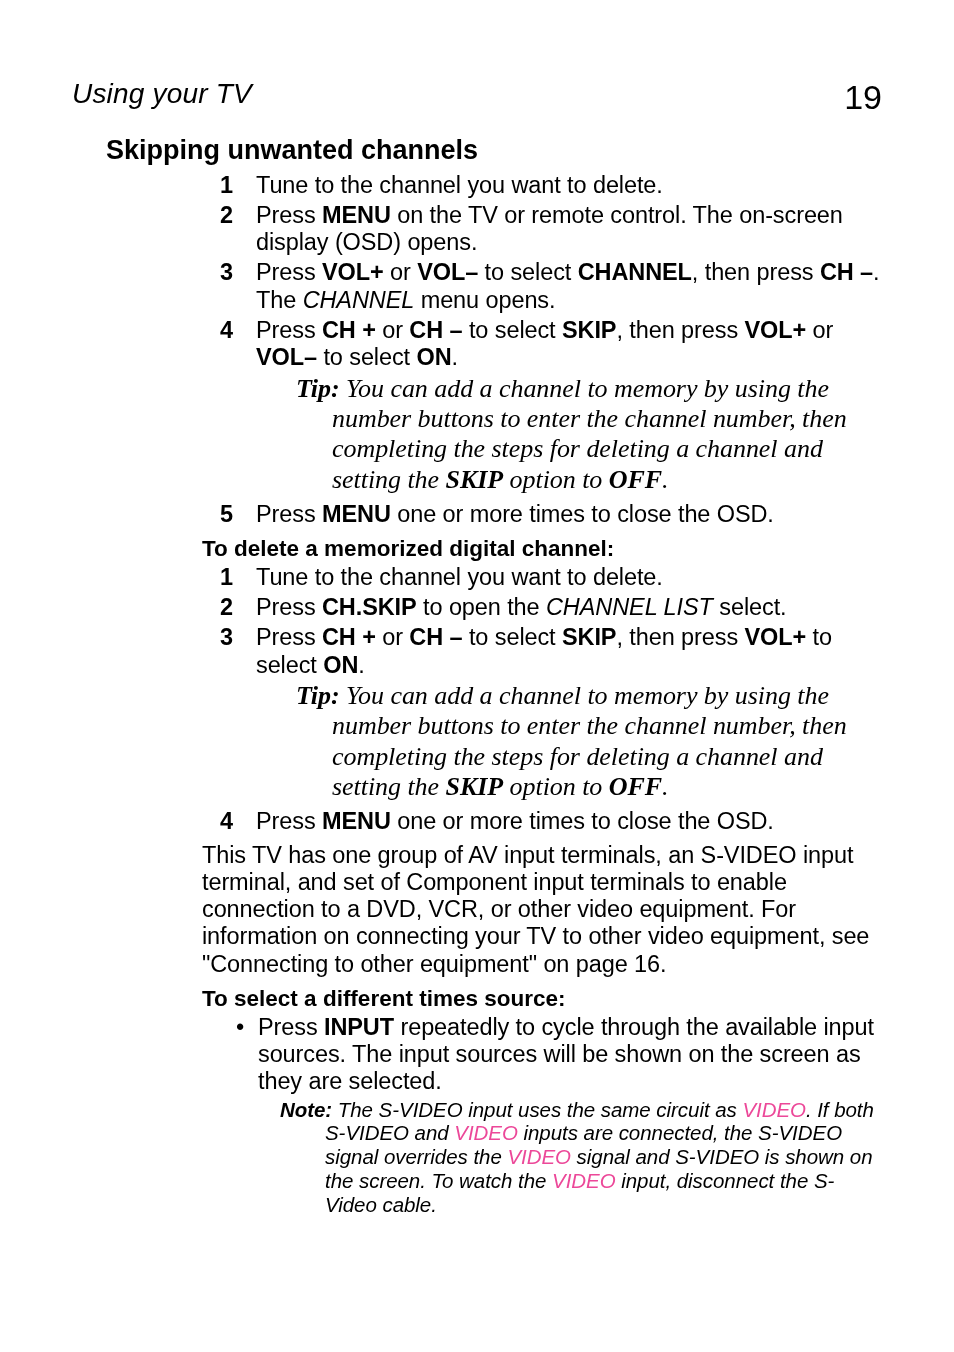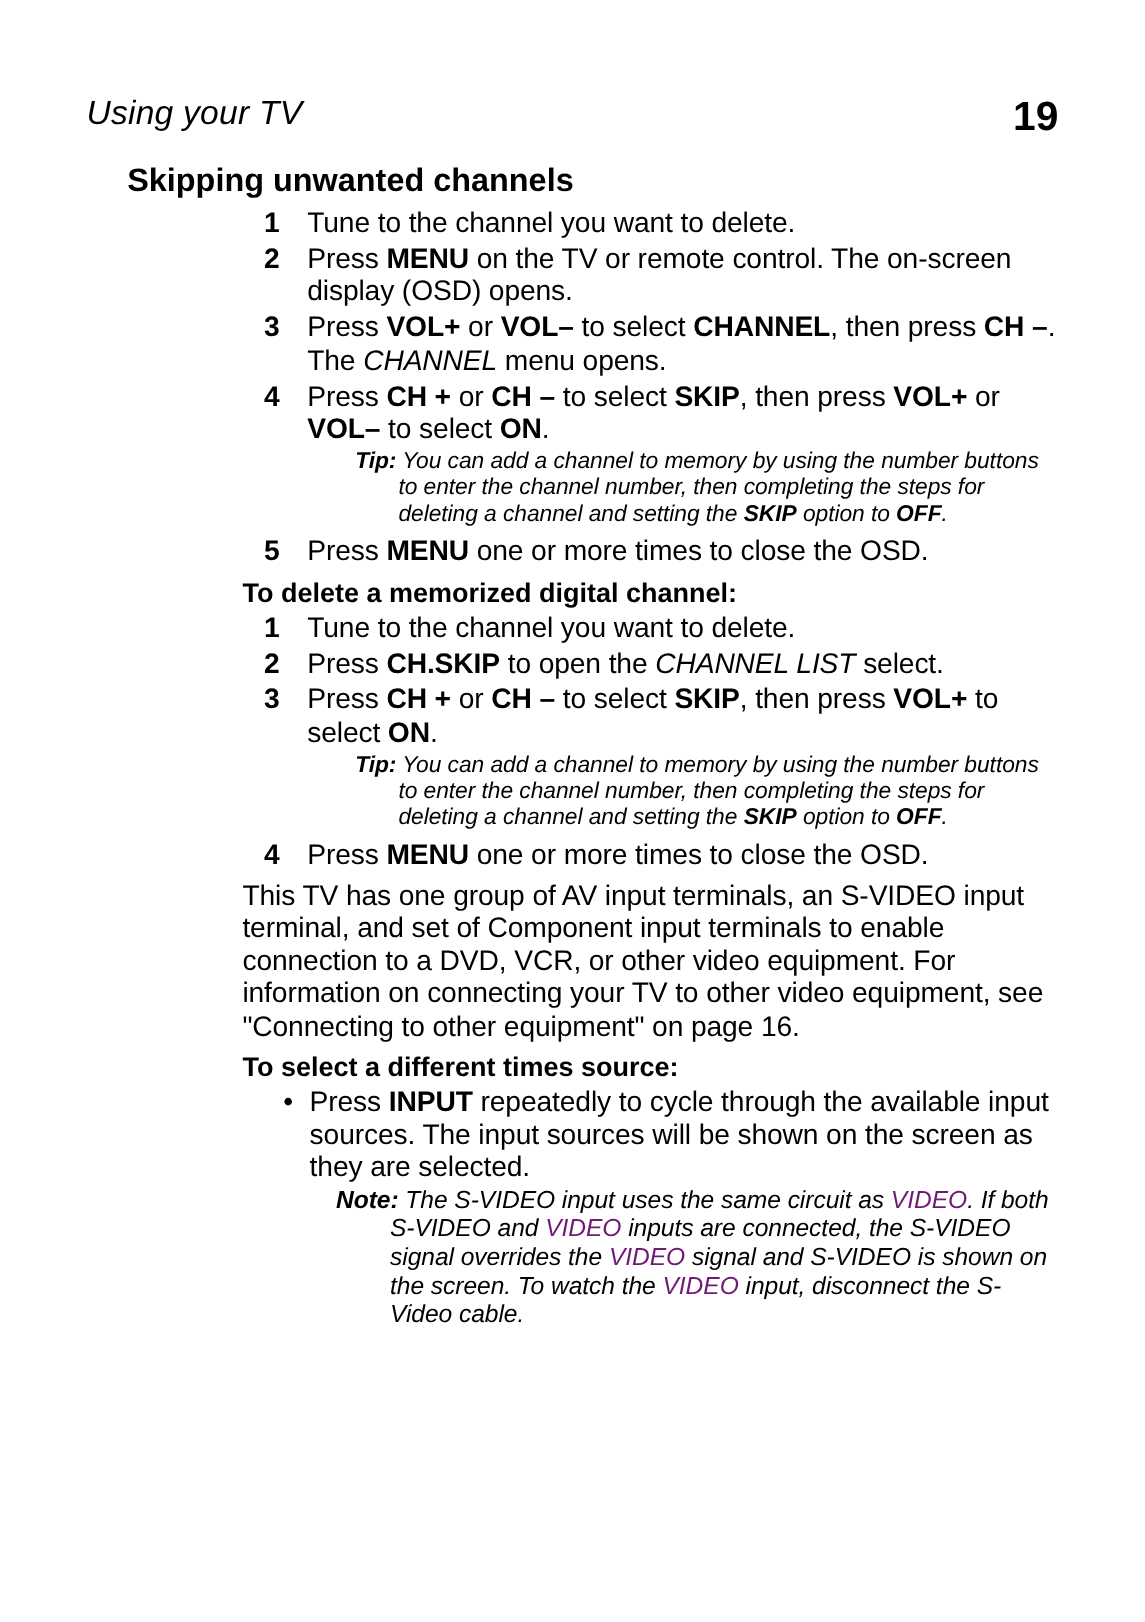--- a/index.html
+++ b/index.html
@@ -26,21 +26,21 @@
     align-items: flex-start;
     margin-bottom: 10px;
   }
   .hdr-title {
     font-style: italic;
     font-weight: 400;
     font-size: 28px;
     letter-spacing: 0.2px;
   }
   .hdr-page {
-    font-weight: 700;
+    font-weight: 400;
     font-size: 34px;
   }
 
   
   .sub-h {
     font-weight: 700;
     font-size: 27px;
     margin: 18px 0 6px 34px;
   }
 
@@ -79,26 +79,27 @@
     content: counter(step);
     position: absolute;
     left: 18px;
     top: 0;
     font-weight: 700;
   }
 
   
   .tip {
     font-style: italic;
-    font-size: 19px;
+    font-size: 26px;
     line-height: 1.16;
     margin: 2px 0 6px 40px;
     padding-left: 36px;
     text-indent: -36px;
     letter-spacing: -0.05px;
+    font-family: Liberation Serif, serif;
   }
   .tip .tip-label {
     font-weight: 700;
     font-style: italic;
   }
   .tip-b { font-weight: 700; font-style: italic; }
 
   
   .h1 {
     font-weight: 700;
@@ -129,21 +130,21 @@
   .note {
     font-style: italic;
     font-size: 20.5px;
     line-height: 1.16;
     margin: 2px 0 10px 22px;
     padding-left: 45px;
     text-indent: -45px;
     letter-spacing: -0.05px;
   }
   .note .note-label { font-weight: 700; font-style: italic; }
-  .r { color: #701a75; font-style: italic; }
+  .r { color: #ec4899; font-style: italic; }
 
   b { font-weight: 700; }
   i { font-style: italic; }
 </style>
 </head>
 <body>
 
 <div class="page">
 
   <div class="hdr">

